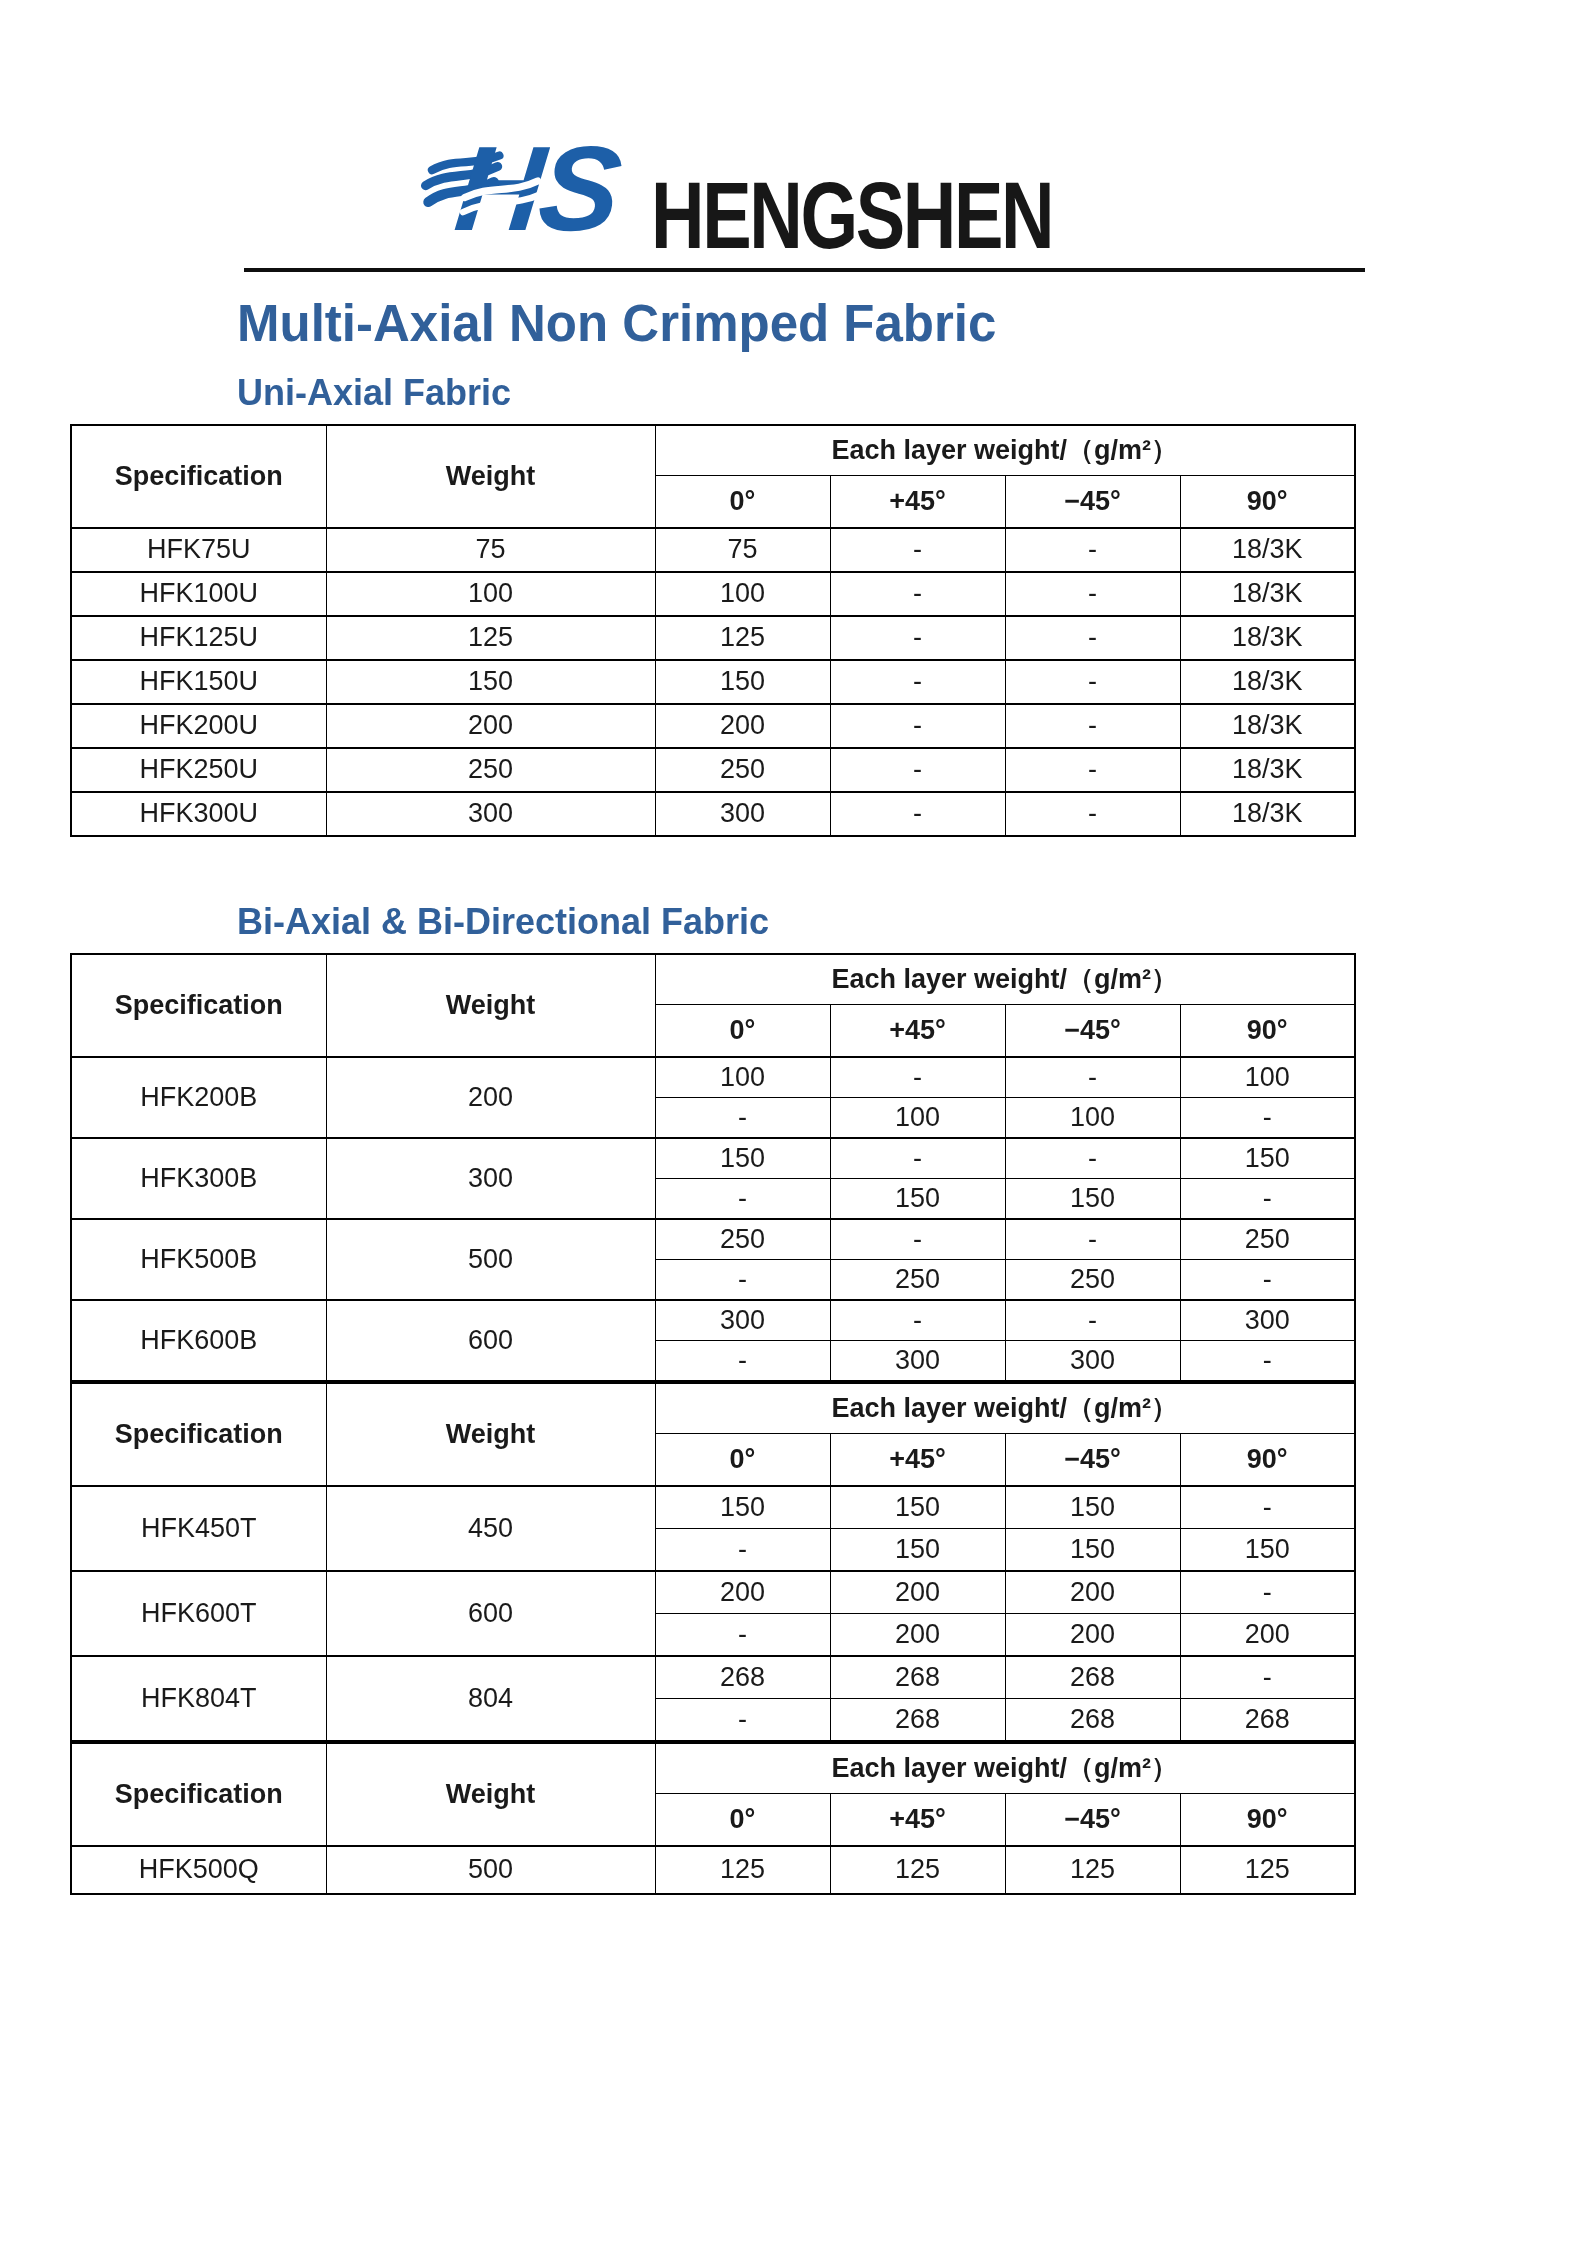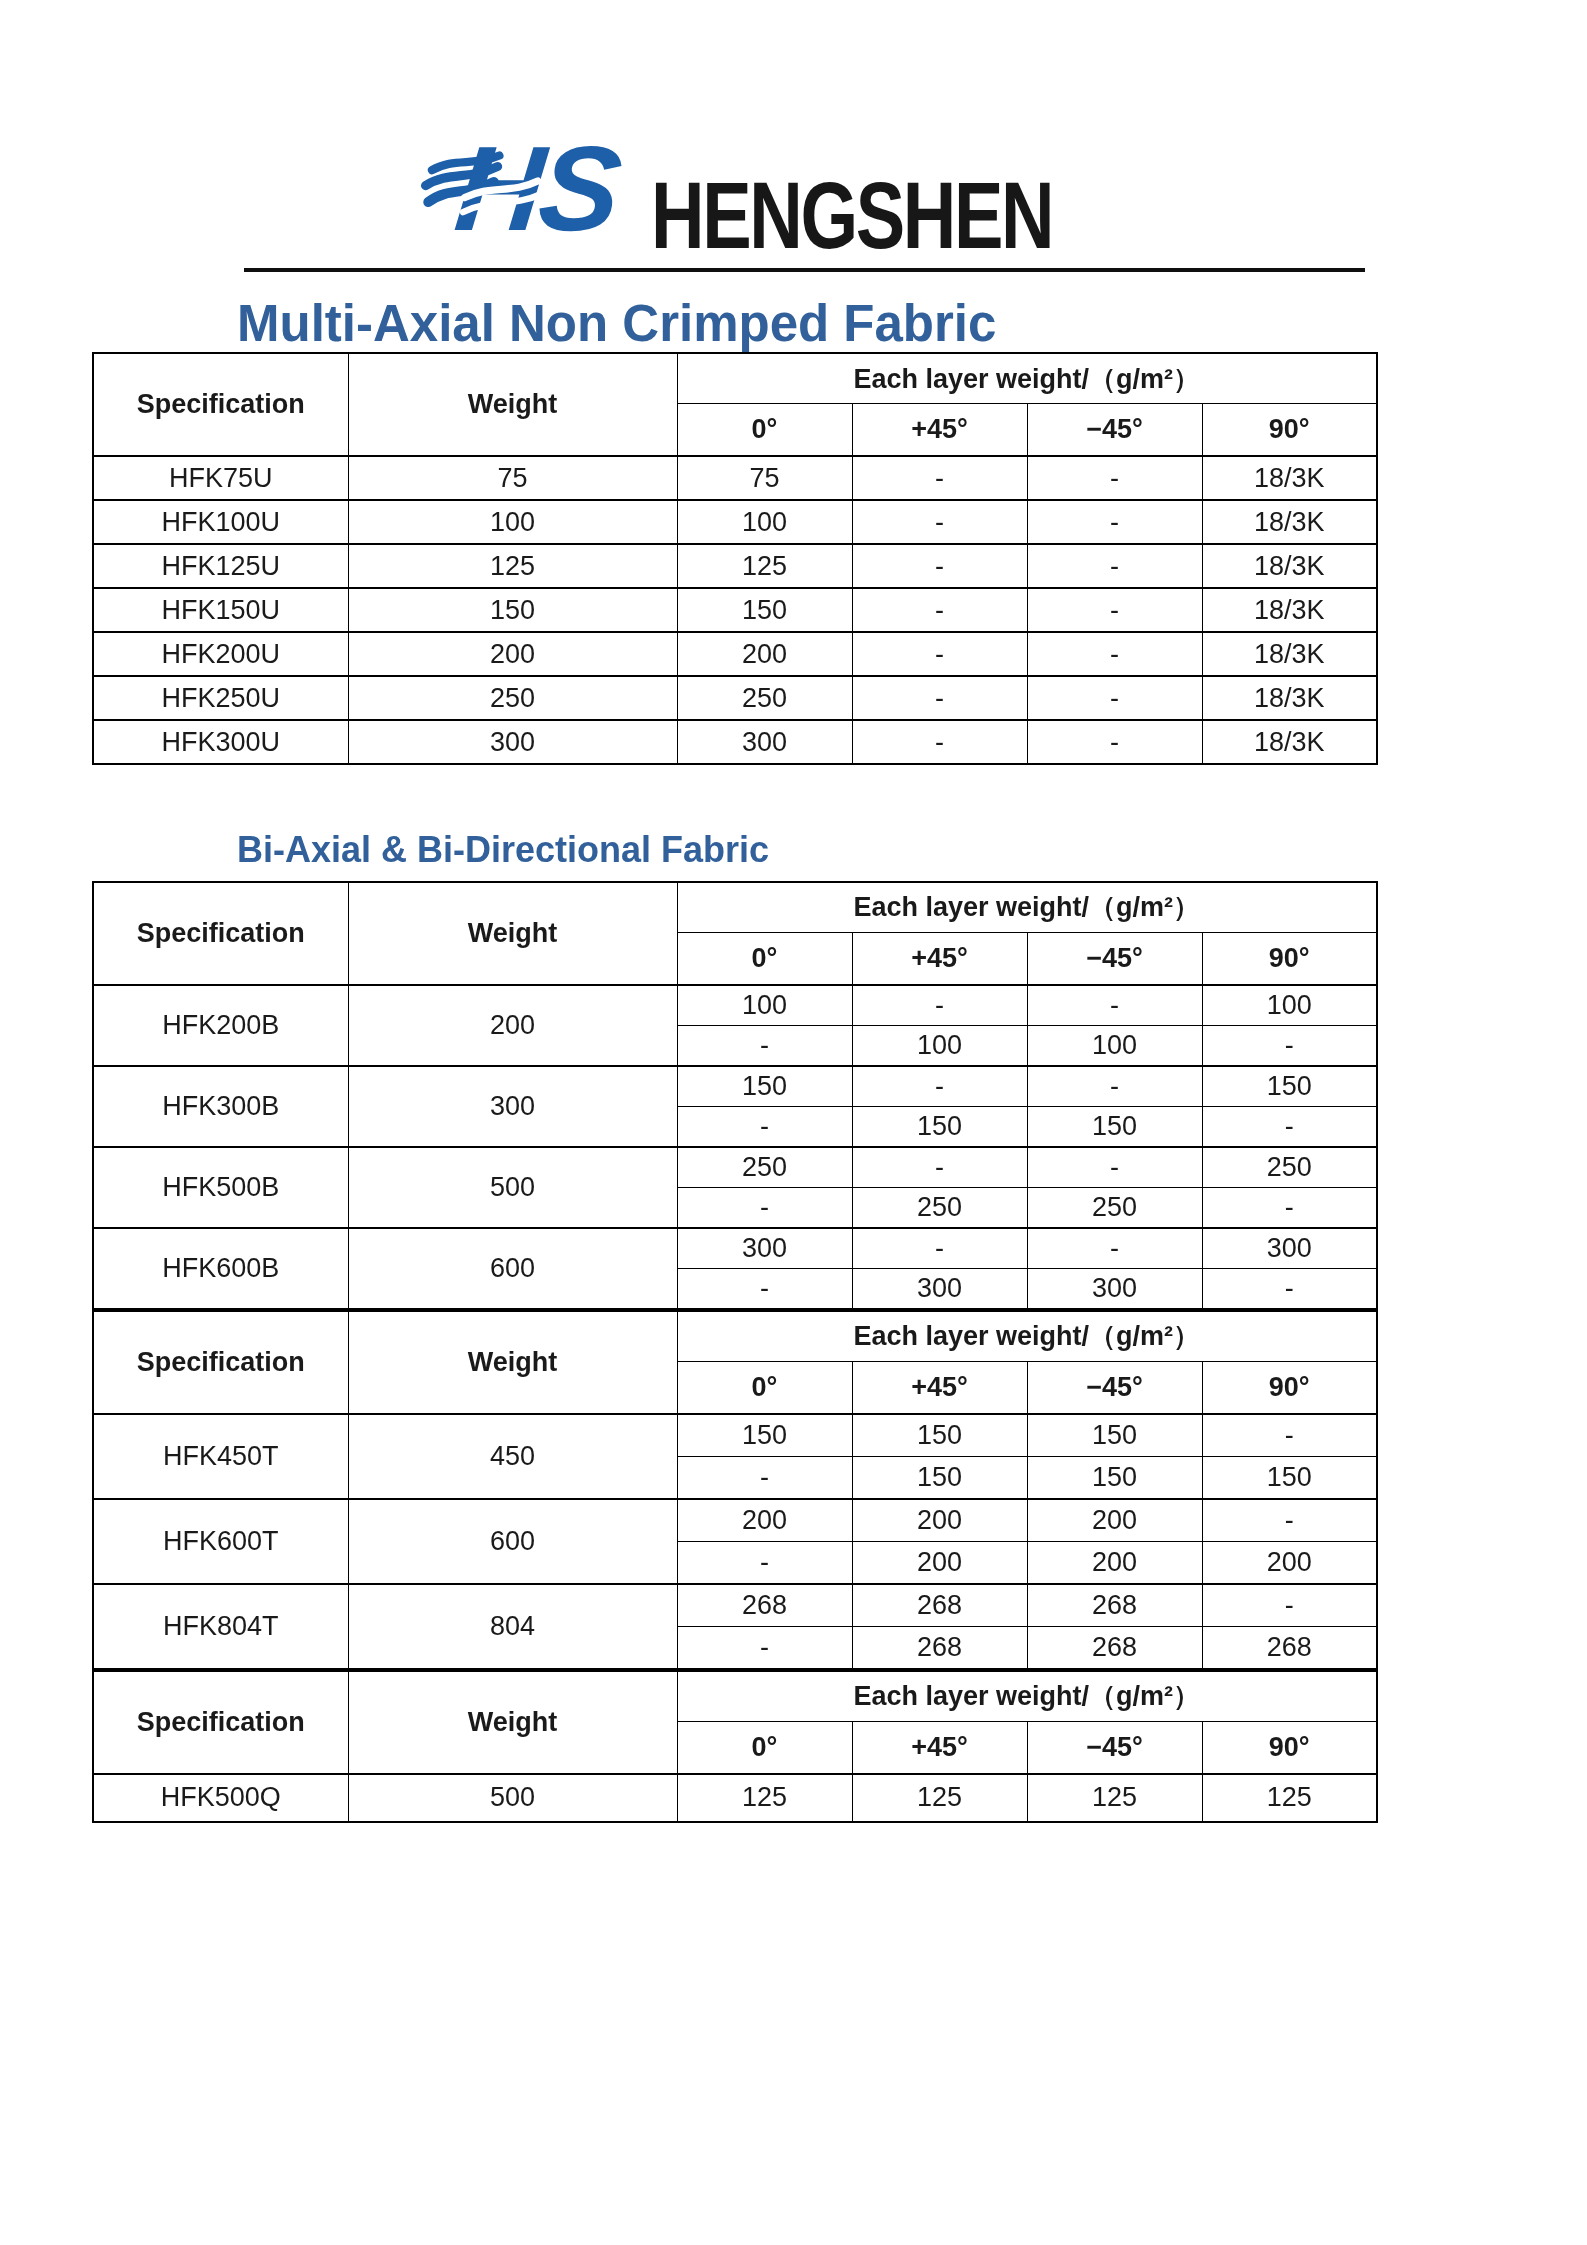--- a/index.html
+++ b/index.html
@@ -64,21 +64,21 @@
     color: var(--heading-blue, #31609a);
     line-height: 1.05;
   }
   section.first .section-title {
     margin-top: 22px;
   }
   
   table.spec-table {
     border-collapse: collapse;
     table-layout: fixed;
-    margin-left: 92px;
+    margin-left: 70px;
     border: 2.5px solid #000;
   }
   .spec-table th, .spec-table td {
     border: 1.5px solid #000;
     text-align: center;
     vertical-align: middle;
     padding: 0;
     font-size: 27px;
     overflow: hidden;
   }
@@ -111,20 +111,21 @@
       </g>
     </svg>
     <span class="wordmark">HENGSHEN</span>
   </div>
 
   <div class="rule"></div>
 
   <h1 class="doc-title">Multi-Axial Non Crimped Fabric</h1>
 
   <section class="first">
+    <h2 class="section-title">Uni-Axial Fabric</h2>
     <table class="spec-table t0">
         <colgroup>
           <col style="width:255px">
           <col style="width:329px">
           <col style="width:175px">
           <col style="width:175px">
           <col style="width:175px">
           <col style="width:175px">
         </colgroup>
         <thead>

